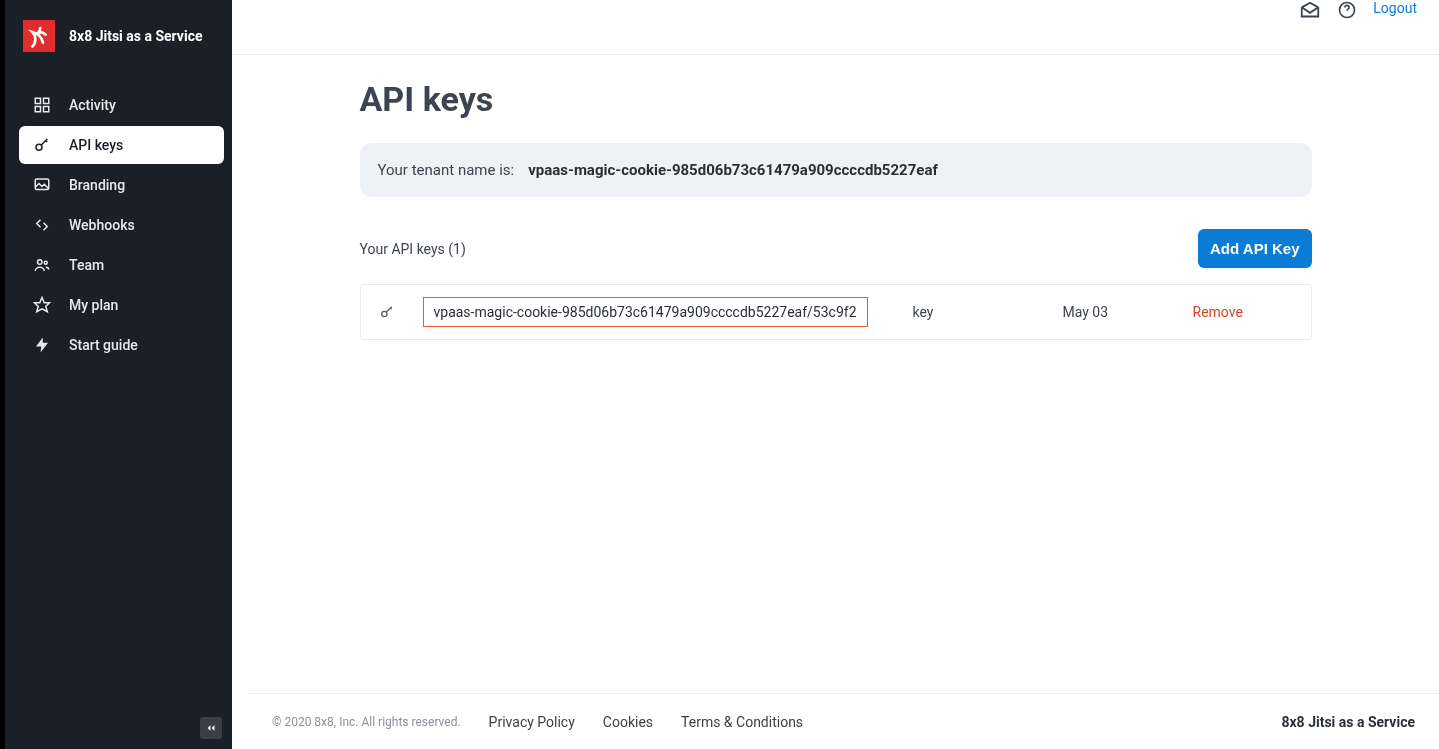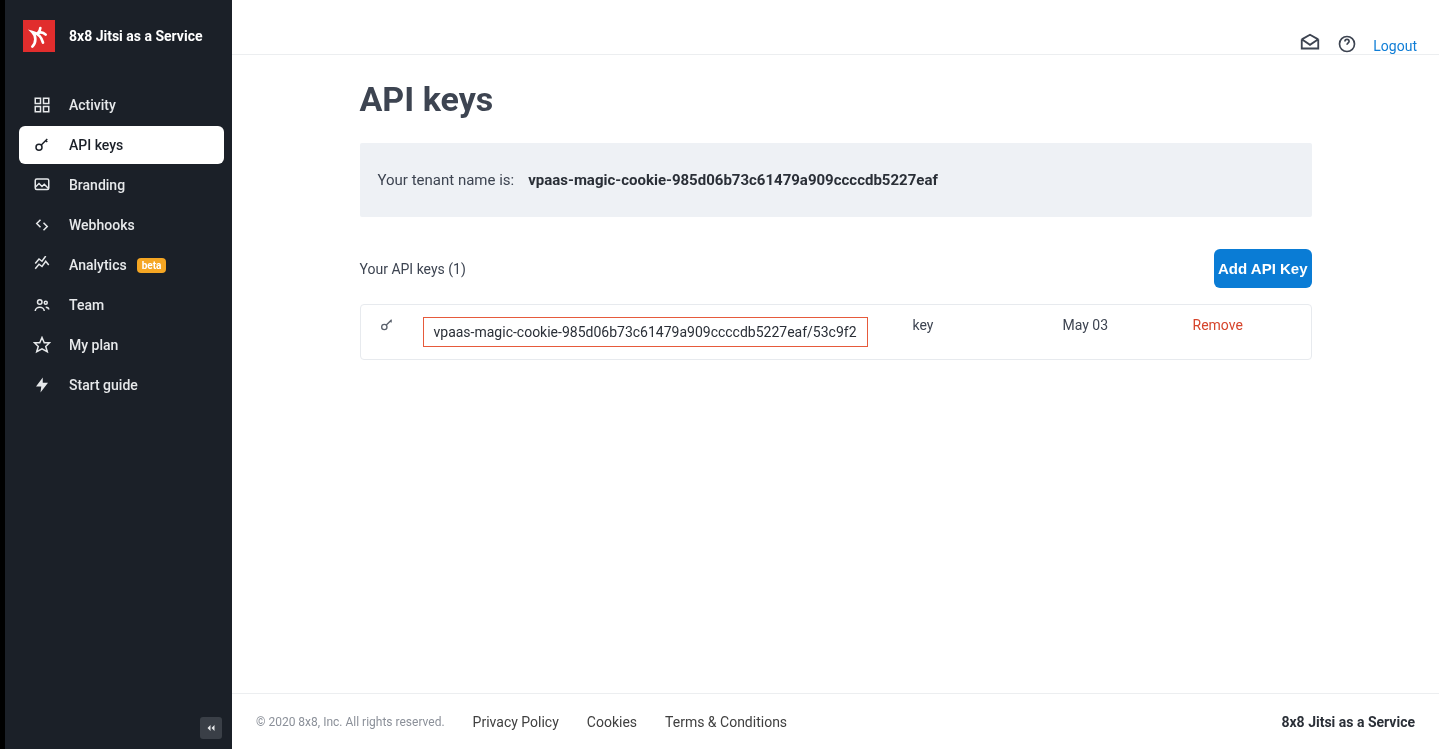--- a/index.html
+++ b/index.html
@@ -103,21 +103,21 @@
     .main {
       flex: 1;
       display: flex;
       flex-direction: column;
       min-width: 0;
     }
     .topbar {
       height: 55px;
       border-bottom: 1px solid #eceef0;
       display: flex;
-      align-items: flex-end;
+      align-items: flex-start;
       justify-content: flex-end;
       padding: 0 22px;
       gap: 16px;
     }
     .top-icon {
       color: #3d4451;
       cursor: pointer;
       display: flex;
       align-items: center;
     }
@@ -137,22 +137,22 @@
       padding: 0 0 40px 0;
     }
     .page-title {
       font-size: 34px;
       font-weight: 700;
       color: #3d4451;
       margin-bottom: 24px;
     }
     .tenant-box {
       background: #eef1f5;
-      border-radius: 2px;
-      padding: 28px 18px;
+      border-radius: 12px;
+      padding: 18px 18px;
       font-size: 15px;
       color: #3d4451;
       margin-bottom: 32px;
       display: flex;
       gap: 14px;
     }
     .tenant-label { font-weight: 400; }
     .tenant-value { font-weight: 700; color: #2a2f37; }
     .keys-header {
       display: flex;
@@ -161,21 +161,21 @@
       margin-bottom: 16px;
     }
     .keys-count {
       font-size: 14px;
       color: #3d4451;
     }
     .add-btn {
       background: #0a7cd5;
       color: #fff;
       border: none;
-      padding: 11px 4px;
+      padding: 11px 12px;
       border-radius: 6px;
       font-size: 15px;
       font-weight: 600;
       cursor: pointer;
     }
     .keys-table {
       width: 100%;
       border: 1px solid #e7eaee;
       border-radius: 4px;
       overflow: hidden;
@@ -189,21 +189,21 @@
       color: #5a616c;
       padding: 10px 18px;
     }
     .col-key-icon { width: 44px; }
     .col-id { flex: 1; }
     .col-title { width: 150px; }
     .col-created { width: 130px; }
     .col-action { width: 100px; text-align: left; }
     .keys-row {
       display: flex;
-      align-items: flex-start;
+      align-items: center;
       padding: 12px 18px;
       font-size: 14px;
       color: #3d4451;
       border-top: 1px solid #e7eaee;
     }
     .keys-row:first-of-type { border-top: none; }
     .key-icon-cell {
       width: 44px;
       display: flex;
       justify-content: flex-start;
@@ -219,20 +219,21 @@
     .remove-link { color: #d6442b; cursor: pointer; }
     .footer {
       border-top: 1px solid #eceef0;
       height: 56px;
       display: flex;
       align-items: center;
       justify-content: space-between;
       padding: 0 24px;
       font-size: 13px;
       color: #3d4451;
+      margin-left: 16px;
     }
     .footer-left { display: flex; align-items: center; gap: 28px; }
     .copyright { color: #8b9099; font-size: 12px; }
     .footer-link { color: #404040; cursor: pointer; font-size: 14px; }
     .footer-right { font-weight: 700; font-size: 14px; color: #2a2f37; }
   </style>
 </head>
 <body>
 
 <aside class="sidebar">
@@ -280,30 +281,20 @@
 
     <div class="nav-item">
       <span class="nav-icon">
         <svg viewBox="0 0 24 24" fill="none" stroke="currentColor" stroke-width="2">
             <path d="M10 15l-5-5 5-5M14 9l5 5-5 5"></path>
           </svg>
       </span>
       <span>Webhooks</span>
     </div>
 
-    <div class="nav-item">
-      <span class="nav-icon">
-        <svg viewBox="0 0 24 24" fill="none" stroke="currentColor" stroke-width="2">
-            <path d="M3 17l5-6 4 3 5-7 4 5"></path>
-            <path d="M3 10l5-6 4 3 5-7"></path>
-          </svg>
-      </span>
-      <span>Analytics</span>
-      <span class="beta-badge">beta</span>
-    </div>
 
     <div class="nav-item">
       <span class="nav-icon">
         <svg viewBox="0 0 24 24" fill="none" stroke="currentColor" stroke-width="2">
             <circle cx="9" cy="8" r="3"></circle>
             <path d="M3 20c0-3 3-5 6-5s6 2 6 5"></path>
             <circle cx="17" cy="9" r="2"></circle>
             <path d="M21 18c0-2-2-3-4-3"></path>
           </svg>
       </span>

